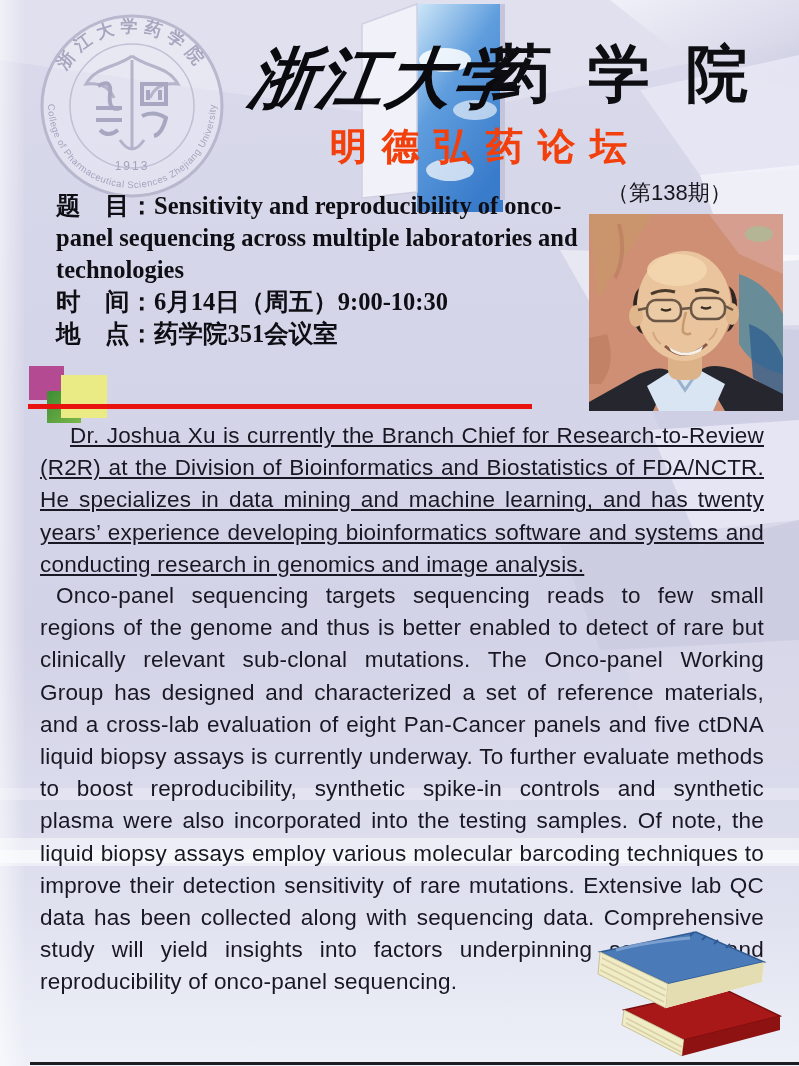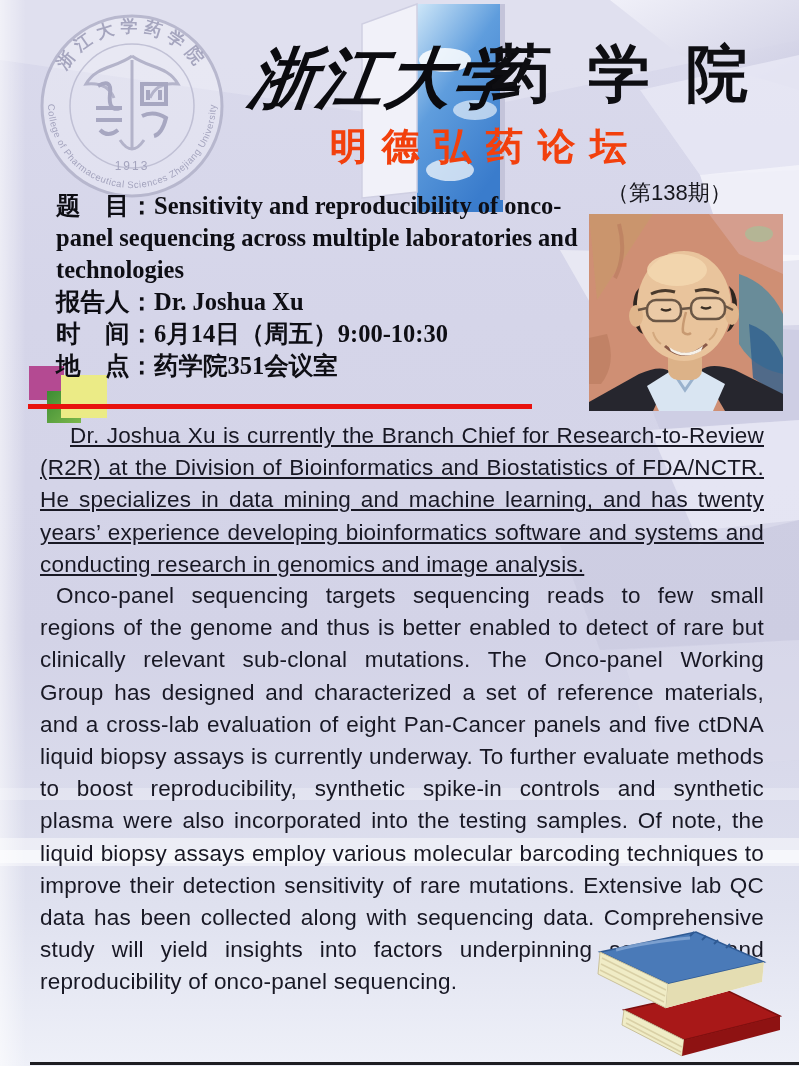--- a/index.html
+++ b/index.html
@@ -127,21 +127,20 @@
     <text x="96" y="162" font-size="12" fill="#9b9bb6" text-anchor="middle" letter-spacing="2">1913</text>
   </svg>
 
   <div class="title-callig">浙江大学</div>
   <div class="title-college">药学院</div>
   <div class="forum-title">明德弘药论坛</div>
   <div class="issue">（第138期）</div>
 
   <div class="details">
     <div class="detail-row"><span>题　目：</span><span>Sensitivity and reproducibility of onco-panel sequencing across multiple laboratories and technologies</span></div>
-    <div class="detail-row"><span>报告人：</span><span>Dr. Joshua Xu</span></div>
     <div class="detail-row"><span>时　间：</span><span>6月14日（周五）9:00-10:30</span></div>
     <div class="detail-row"><span>地　点：</span><span>药学院351会议室</span></div>
   </div>
 
   <div class="sq sq-magenta"></div>
   <div class="sq sq-green"></div>
   <div class="sq sq-yellow"></div>
   <div class="red-line"></div>
 
   <svg class="photo" viewBox="0 0 194 197" role="img" aria-label="Dr. Joshua Xu portrait photo">

